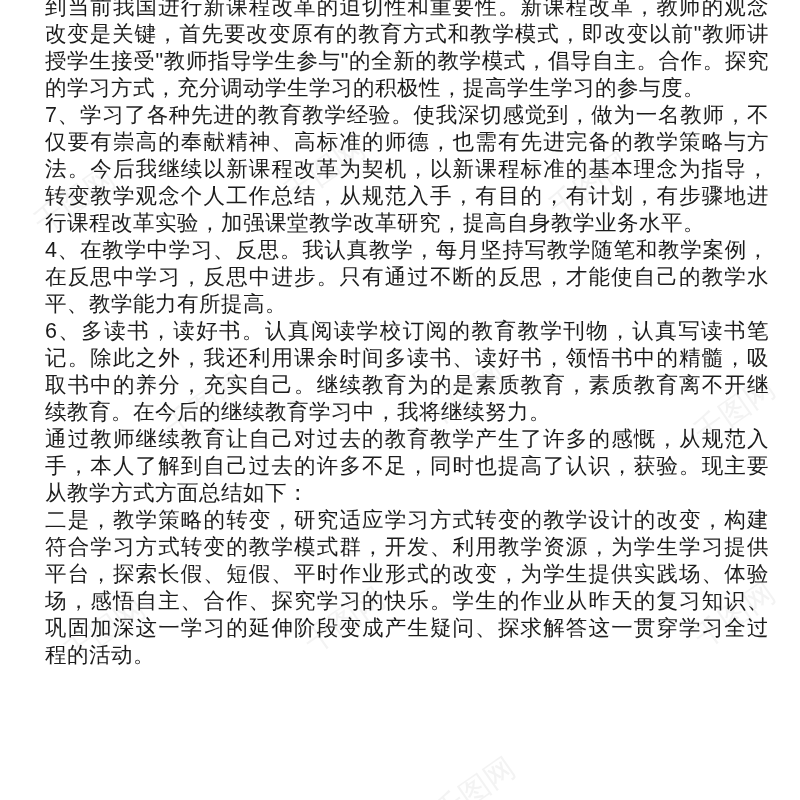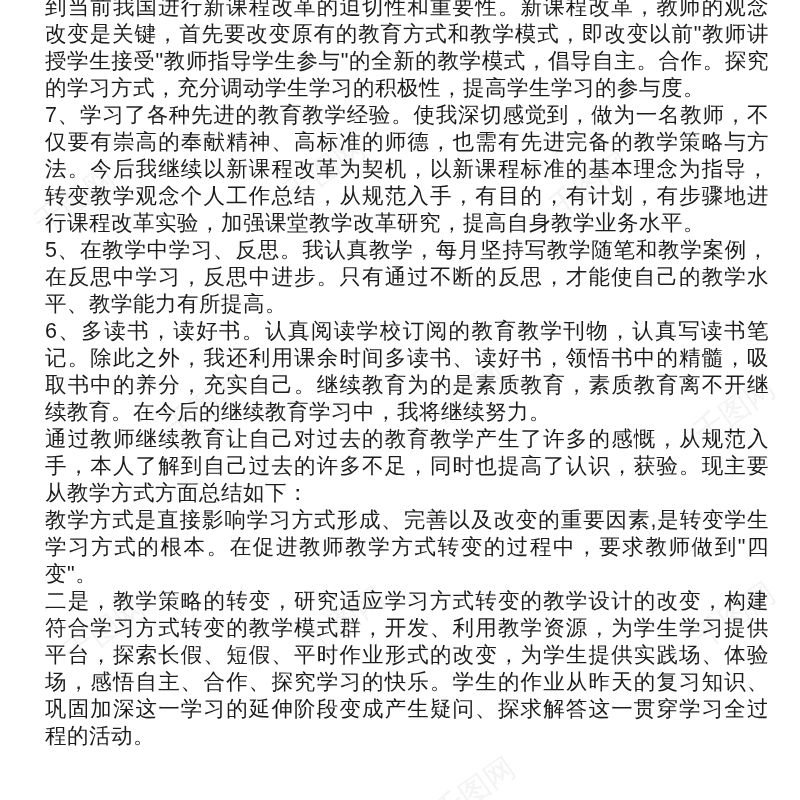--- a/index.html
+++ b/index.html
@@ -65,21 +65,20 @@
     <span class="wm" style="left:690px; top:390px;">千图网</span>
     <span class="wm" style="left:60px;  top:610px;">千图网</span>
     <span class="wm" style="left:300px; top:600px;">千图网</span>
     <span class="wm" style="left:690px; top:595px;">千图网</span>
     <span class="wm" style="left:430px; top:770px;">千图网</span>
   </div>
 
   <div class="doc-text">
     <p>到当前我国进行新课程改革的迫切性和重要性。新课程改革，教师的观念改变是关键，首先要改变原有的教育方式和教学模式，即改变以前"教师讲授学生接受"教师指导学生参与"的全新的教学模式，倡导自主。合作。探究的学习方式，充分调动学生学习的积极性，提高学生学习的参与度。</p>
     <p>7、学习了各种先进的教育教学经验。使我深切感觉到，做为一名教师，不仅要有崇高的奉献精神、高标准的师德，也需有先进完备的教学策略与方法。今后我继续以新课程改革为契机，以新课程标准的基本理念为指导，转变教学观念个人工作总结，从规范入手，有目的，有计划，有步骤地进行课程改革实验，加强课堂教学改革研究，提高自身教学业务水平。</p>
-    <p>5、在教学中学习、反思。我认真教学，每月坚持写教学随笔和教学案例，在反思中学习，反思中进步。只有通过不断的反思，才能使自己的教学水平、教学能力有所提高。</p>
+    <p>4、在教学中学习、反思。我认真教学，每月坚持写教学随笔和教学案例，在反思中学习，反思中进步。只有通过不断的反思，才能使自己的教学水平、教学能力有所提高。</p>
     <p>6、多读书，读好书。认真阅读学校订阅的教育教学刊物，认真写读书笔记。除此之外，我还利用课余时间多读书、读好书，领悟书中的精髓，吸取书中的养分，充实自己。继续教育为的是素质教育，素质教育离不开继续教育。在今后的继续教育学习中，我将继续努力。</p>
     <p>通过教师继续教育让自己对过去的教育教学产生了许多的感慨，从规范入手，本人了解到自己过去的许多不足，同时也提高了认识，获验。现主要从教学方式方面总结如下：</p>
-    <p>教学方式是直接影响学习方式形成、完善以及改变的重要因素,是转变学生学习方式的根本。在促进教师教学方式转变的过程中，要求教师做到"四变"。</p>
     <p>二是，教学策略的转变，研究适应学习方式转变的教学设计的改变，构建符合学习方式转变的教学模式群，开发、利用教学资源，为学生学习提供平台，探索长假、短假、平时作业形式的改变，为学生提供实践场、体验场，感悟自主、合作、探究学习的快乐。学生的作业从昨天的复习知识、巩固加深这一学习的延伸阶段变成产生疑问、探求解答这一贯穿学习全过程的活动。</p>
 
   </div>
 
 </div>
 
 </body></html>

